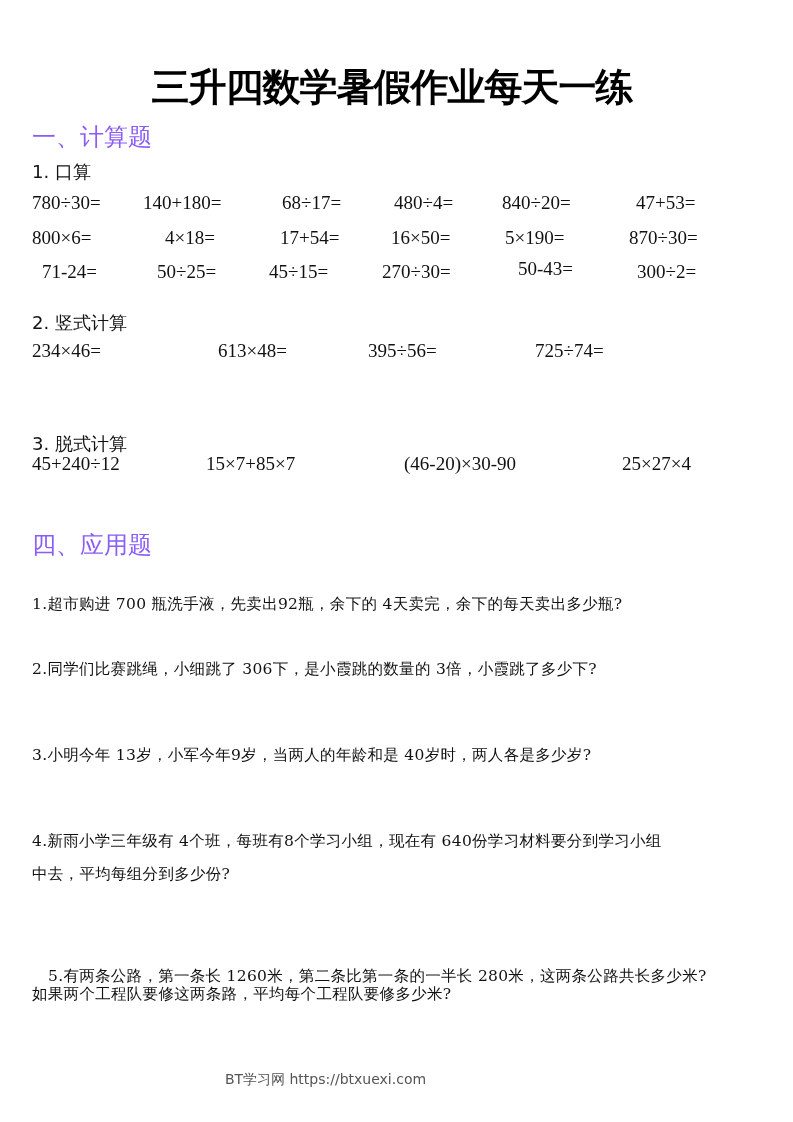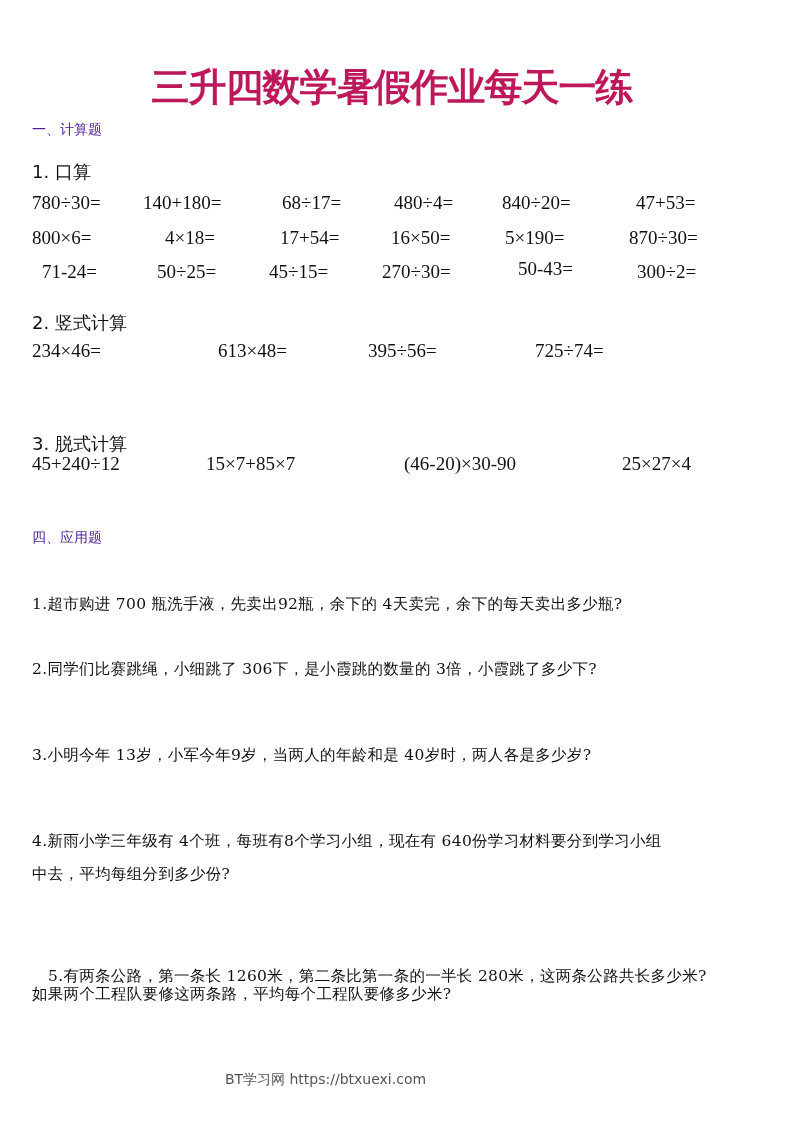--- a/index.html
+++ b/index.html
@@ -1,23 +1,23 @@
 <!DOCTYPE html>
 <html><head>
   <meta charset="utf-8">
   <style>
     html, body { margin: 0; padding: 0; background: #ffffff; }
     body { width: 793px; height: 1122px; position: relative; overflow: hidden; color: #111; }
     .abs { position: absolute; white-space: nowrap; }
     .title {
       left: 0; width: 784px; top: 62px; text-align: center;
       font-family: "DejaVu Sans", sans-serif; font-weight: bold; font-size: 38px;
-      letter-spacing: -1px; color: #be185d;
+      letter-spacing: -1px; color: #000000;
     }
-    .h1 { font-family: "DejaVu Sans", sans-serif; font-size: 14px; color: #4c1d95; }
+    .h1 { font-family: "DejaVu Sans", sans-serif; font-size: 24px; color: #8b5cf6; }
     .h2 { font-family: "DejaVu Sans", sans-serif; font-size: 18px; color: #111; }
     .expr { font-family: "Liberation Serif", serif; font-size: 19px; color: #111; }
     .q { font-family: "DejaVu Serif", serif; font-size: 15.5px; color: #111; letter-spacing: 0.3px; }
     .footer { left: 0; width: 651px; top: 1071px; text-align: center;
       font-family: "DejaVu Sans", sans-serif; font-size: 14px; color: #555; }
   </style>
 </head>
 <body>
 
 <div>

